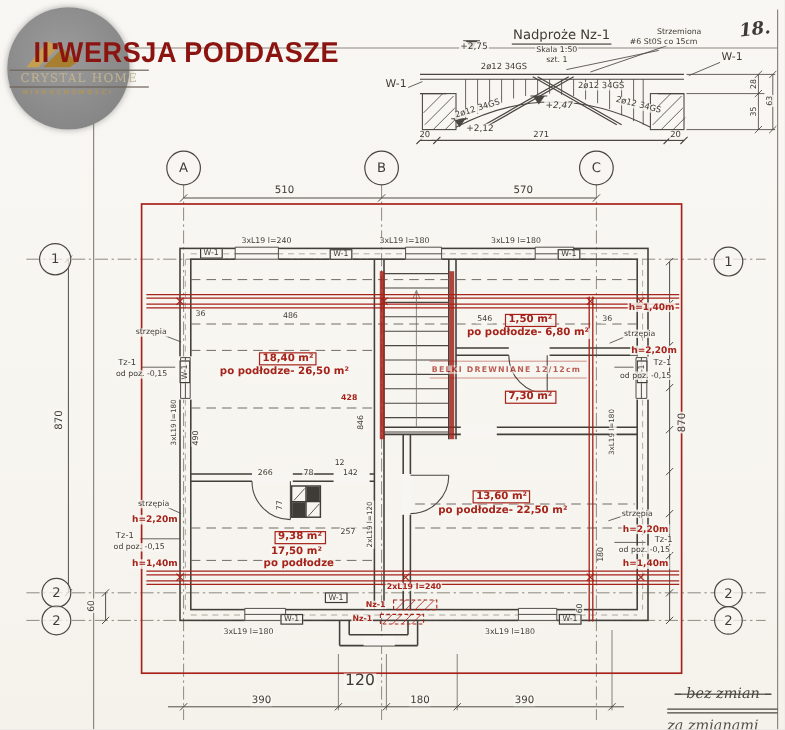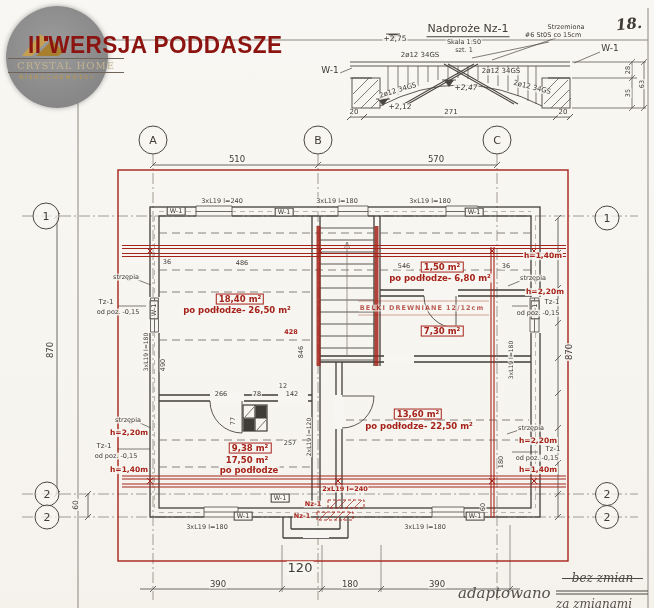--- a/index.html
+++ b/index.html
@@ -156,21 +156,20 @@
       <path d="M18,26 L34,10 L46,22 L40,26 Z" fill="#a87f2e"></path>
       <rect x="26" y="6" width="4" height="5" fill="#8e1710"></rect>
     </svg>
     <div id="logo-name">CRYSTAL HOME</div>
     <div id="logo-sub">NIERUCHOMOŚCI</div>
   </div>
 
   <div id="title">II WERSJA PODDASZE</div>
 
   <div id="page-number">18.</div>
-  <div id="note-adapted" class="hand">adaptowano</div>
   <div id="note-unchanged" class="hand">– bez zmian –</div>
   <div id="note-changed" class="hand">za zmianami</div>
 
   <div id="axes-layer">
       <div class="axc" style="left: 153px; top: 140px; width: 27px; height: 27px;">A</div>
       <div class="axc" style="left: 318px; top: 140px; width: 27px; height: 27px;">B</div>
       <div class="axc" style="left: 497px; top: 140px; width: 27px; height: 27px;">C</div>
       <div class="axc" style="left: 46px; top: 216px; width: 25px; height: 25px;">1</div>
       <div class="axc" style="left: 607px; top: 218px; width: 23px; height: 23px;">1</div>
       <div class="axc" style="left: 47px; top: 494px; width: 23px; height: 23px;">2</div>

